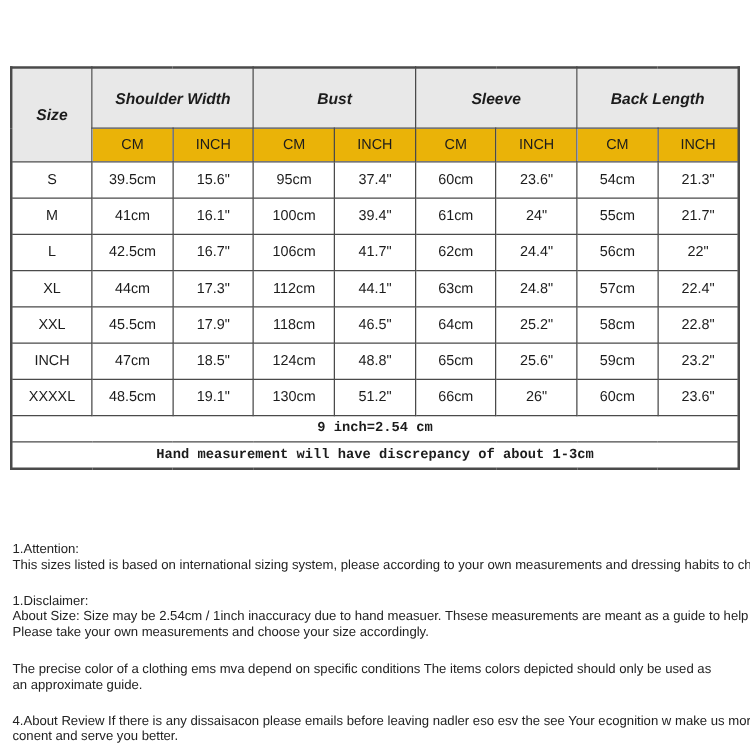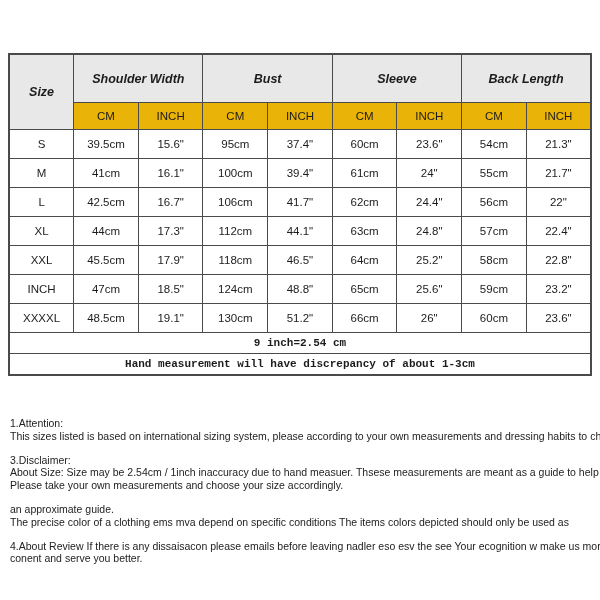--- a/index.html
+++ b/index.html
@@ -32,21 +32,21 @@
   th.size-corner{background:var(--header-bg);font-size:12.5px;font-weight:bold;margin-top:16px;}
   tr.data-row td{font-size:11.5px;height:28px;font-weight:normal;}
   tr.footer-row td{
     font-family:"Liberation Mono", monospace;
     font-size:11px;font-weight:bold;height:20px;letter-spacing:0px;
   }
   .notes{
     position:absolute;left:10px;top:417px;width:580px;
     font-size:10.5px;line-height:12.8px;color:#222;
   }
-  .note{margin-bottom:11px;}
+  .note{margin-bottom:11px;margin-top:16px;}
   .note-heading{white-space:nowrap;}
   .note-line{white-space:nowrap;}
 </style>
 </head>
 <body>
 
 <table class="size-table">
   <thead>
     <tr class="group-header-row">
       <th class="size-corner" rowspan="2">Size</th>
@@ -154,25 +154,25 @@
     </tr>
   </tbody>
 </table>
 
 <div class="notes" id="notes">
     <div class="note">
       <div class="note-heading">1.Attention:</div>
       <div class="note-line">This sizes listed is based on international sizing system, please according to your own measurements and dressing habits to choose your suitable size.</div>
     </div>
     <div class="note">
-      <div class="note-heading">3.Disclaimer:</div>
+      <div class="note-heading">1.Disclaimer:</div>
       <div class="note-line">About Size: Size may be 2.54cm / 1inch inaccuracy due to hand measuer. Thsese measurements are meant as a guide to help you select the correct size.</div>
       <div class="note-line">Please take your own measurements and choose your size accordingly.</div>
     </div>
     <div class="note">
+      <div class="note-line">The precise color of a clothing ems mva depend on specific conditions The items colors depicted should only be used as</div>
       <div class="note-line">an approximate guide.</div>
-      <div class="note-line">The precise color of a clothing ems mva depend on specific conditions The items colors depicted should only be used as</div>
     </div>
     <div class="note">
       <div class="note-line">4.About Review If there is any dissaisacon please emails before leaving nadler eso esv the see Your ecognition w make us more</div>
       <div class="note-line">conent and serve you better.</div>
     </div>
   </div>
 
 </body></html>

